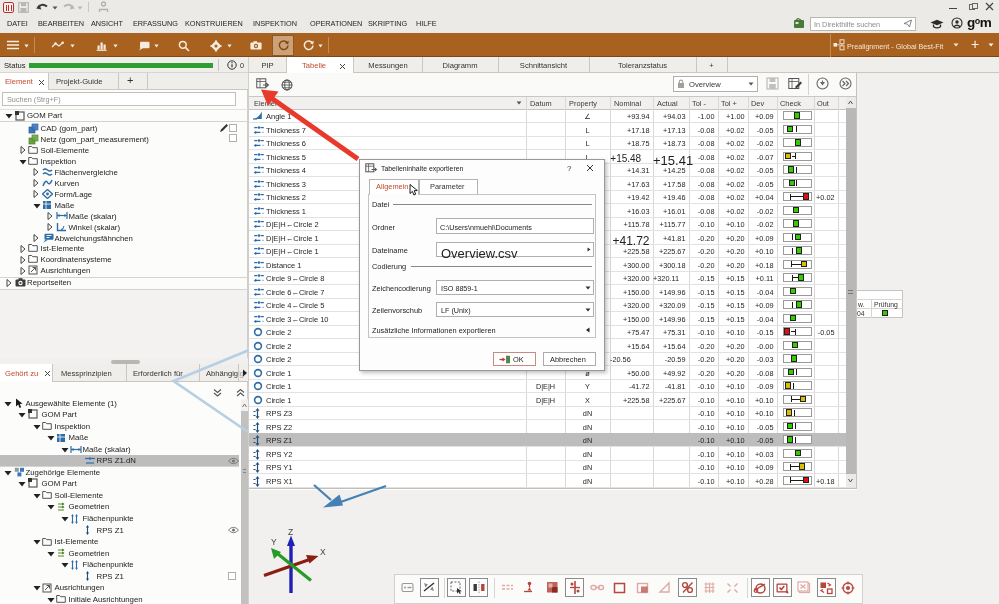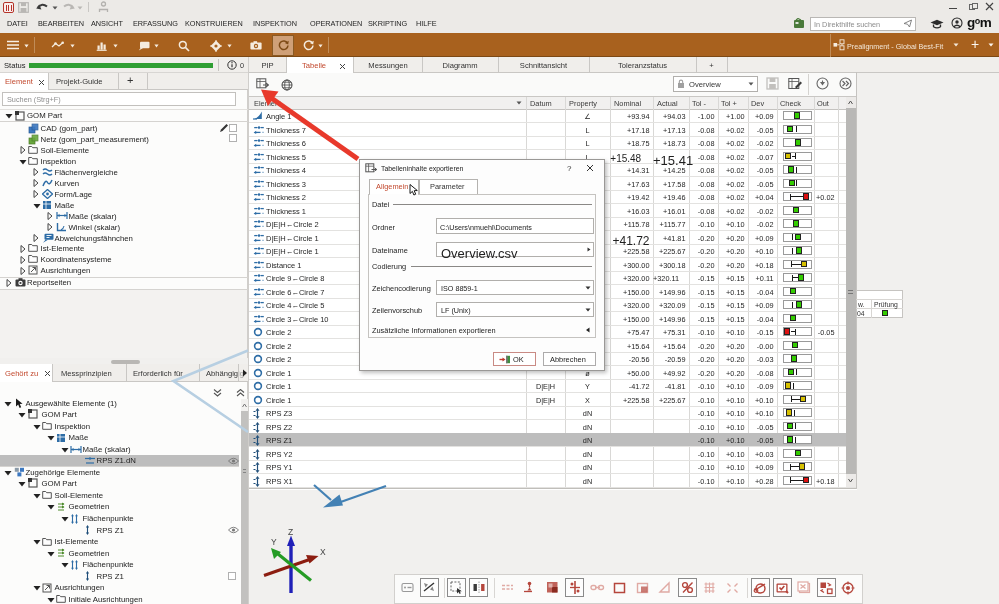--- a/index.html
+++ b/index.html
@@ -953,21 +953,21 @@
 <div class="t" style="left:718px;top:341.7px;width:26.5px;text-align:right;font-size:7.3px;color:#1f1f1f">+0.20</div>
 <div class="t" style="left:748px;top:341.7px;width:25.5px;text-align:right;font-size:7.3px;color:#1f1f1f">-0.00</div>
 <div class="ab" style="left:782.5px;top:340.7px;width:29px;height:9px;background:#fff;border:1px solid #9a9a9a"></div>
 <div class="ab" style="left:791.5px;top:341.7px;width:6.5px;height:6.5px;background:#33cc00;border:0.7px solid #222"></div>
 <div class="ab" style="left:249px;top:365.0px;width:607px;height:1px;background:#e3e2e0"></div>
 <svg style="position:absolute;left:252.5px;top:354.0px" width="10" height="10" viewBox="0 0 10 10">
       <circle cx="5" cy="5" r="3.4" stroke="#2e6da6" stroke-width="1.6" fill="none"></circle>
     </svg>
 <div class="t" style="left:266px;top:355.2px;font-size:7.5px;color:#1f1f1f">Circle 2</div>
 <div class="t" style="left:565px;top:355.2px;width:45px;text-align:center;font-size:7.3px;color:#1f1f1f">D</div>
-<div class="t" style="left:610px;top:355.2px;width:39.5px;text-align:right;font-size:7.3px;color:#1f1f1f">-20.56</div>
+<div class="t" style="left:610px;top:355.2px;width:39.5px;text-align:left;font-size:7.3px;color:#1f1f1f">-20.56</div>
 <div class="t" style="left:653px;top:355.2px;width:32.5px;text-align:right;font-size:7.3px;color:#1f1f1f">-20.59</div>
 <div class="t" style="left:689px;top:355.2px;width:25.5px;text-align:right;font-size:7.3px;color:#1f1f1f">-0.20</div>
 <div class="t" style="left:718px;top:355.2px;width:26.5px;text-align:right;font-size:7.3px;color:#1f1f1f">+0.20</div>
 <div class="t" style="left:748px;top:355.2px;width:25.5px;text-align:right;font-size:7.3px;color:#1f1f1f">-0.03</div>
 <div class="ab" style="left:782.5px;top:354.2px;width:29px;height:9px;background:#fff;border:1px solid #9a9a9a"></div>
 <div class="ab" style="left:790.5px;top:355.2px;width:6.5px;height:6.5px;background:#33cc00;border:0.7px solid #222"></div>
 <div class="ab" style="left:249px;top:378.5px;width:607px;height:1px;background:#e3e2e0"></div>
 <svg style="position:absolute;left:252.5px;top:367.5px" width="10" height="10" viewBox="0 0 10 10">
       <circle cx="5" cy="5" r="3.4" stroke="#2e6da6" stroke-width="1.6" fill="none"></circle>
     </svg>

